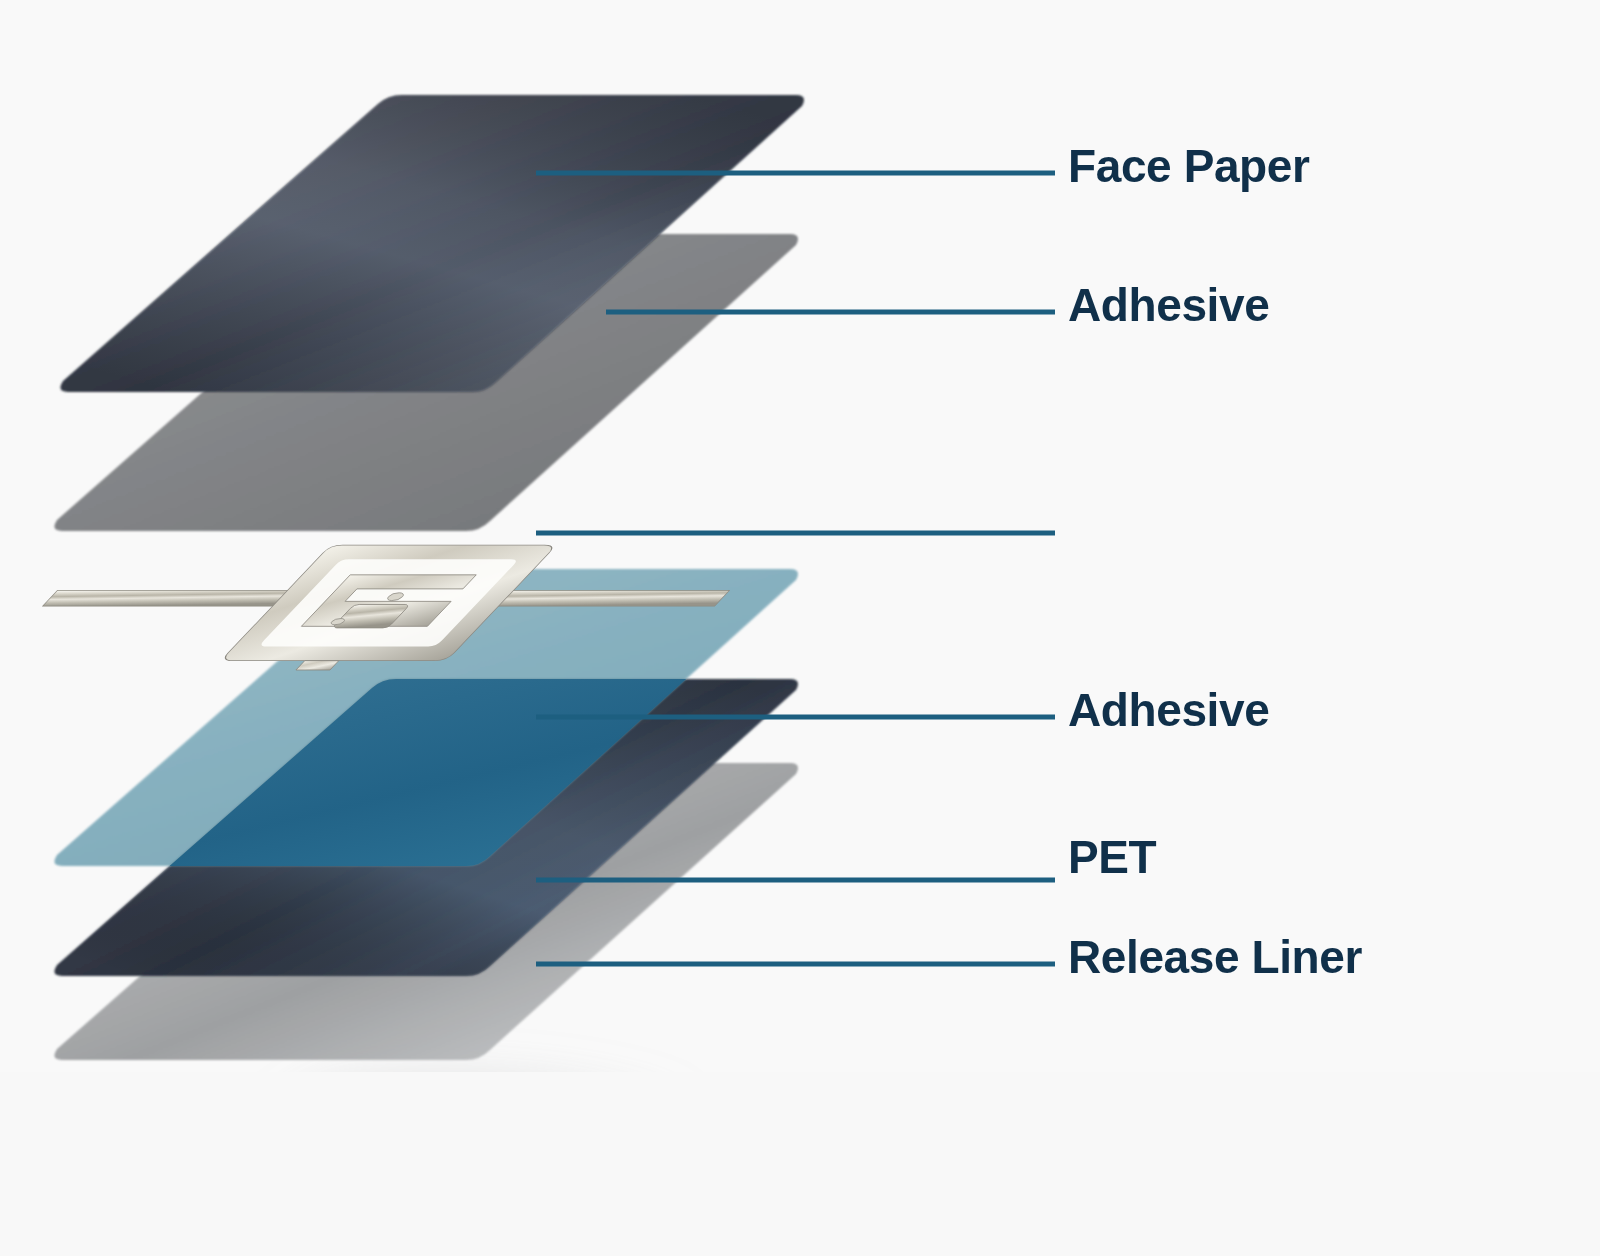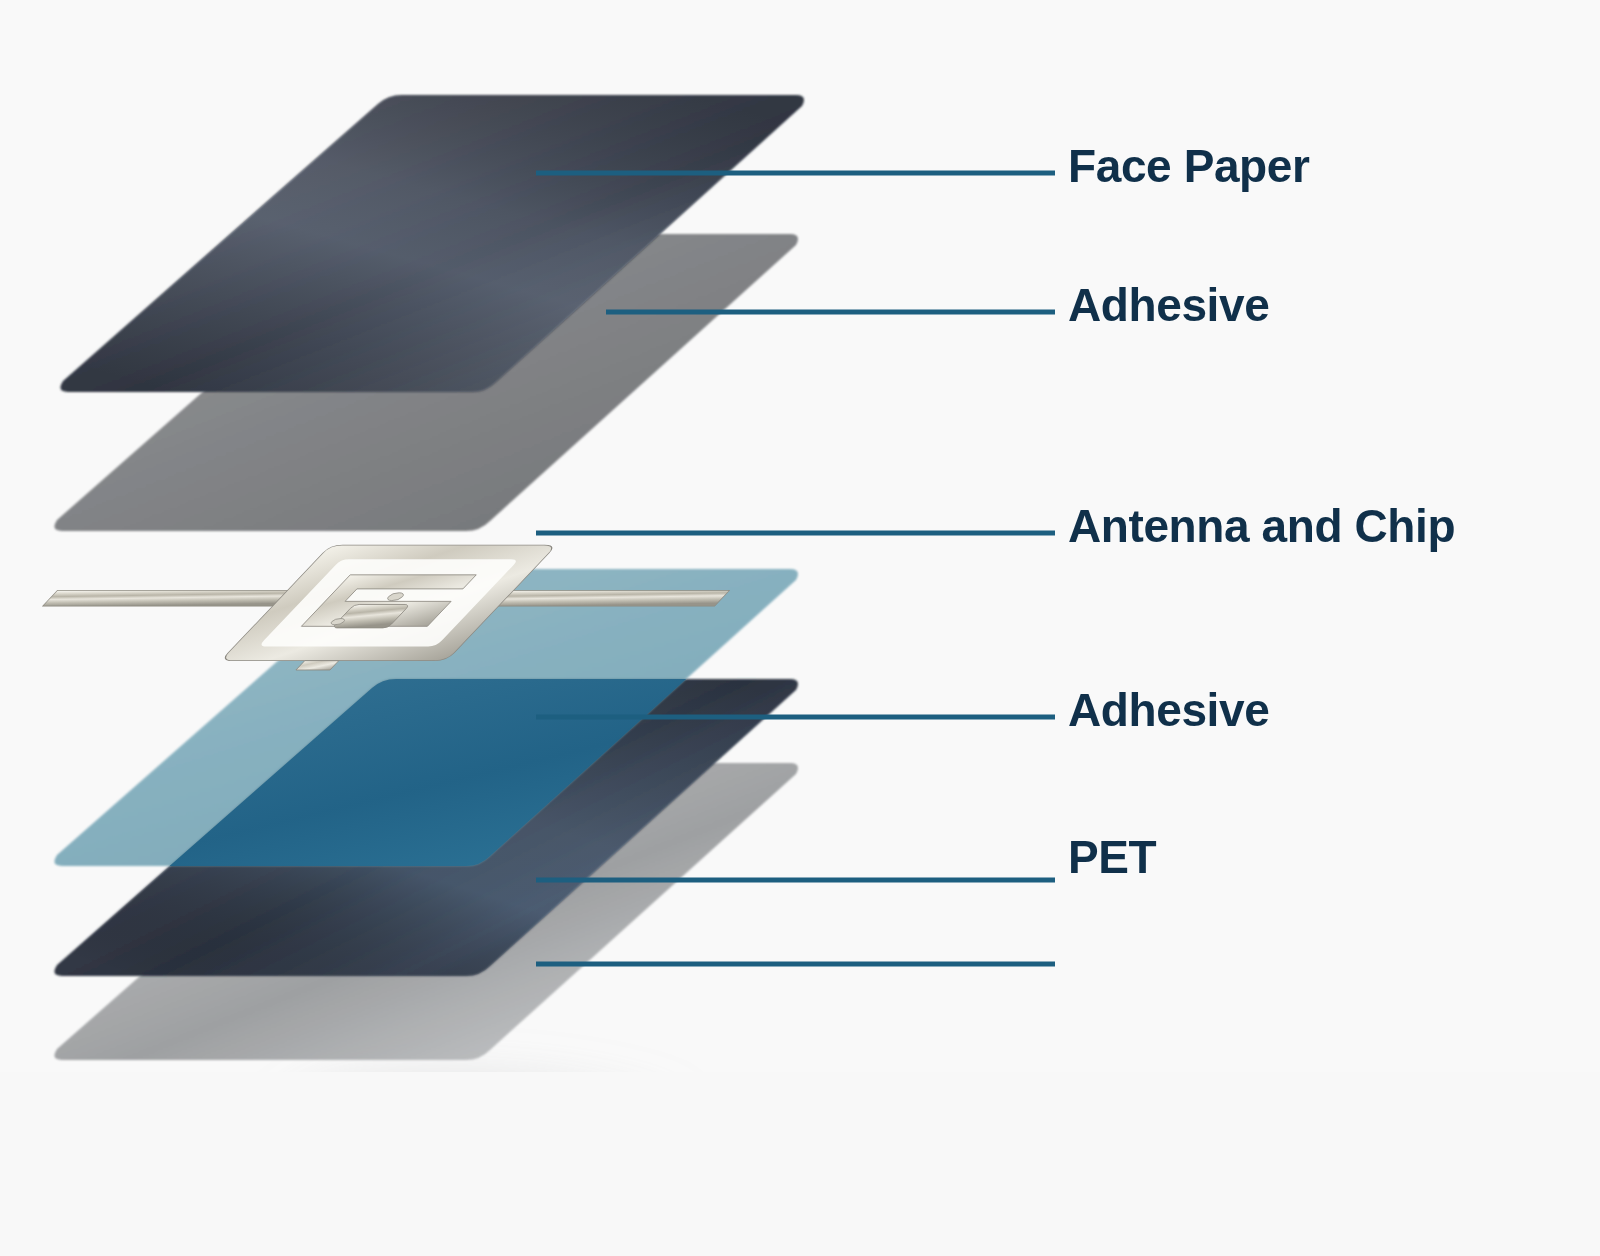--- a/index.html
+++ b/index.html
@@ -242,27 +242,27 @@
   <div id="labels">
 
     <div class="label-row" style="top:143px;">
       <span class="label-text">Face Paper</span>
     </div>
 
     <div class="label-row" style="top:282px;">
       <span class="label-text">Adhesive</span>
     </div>
 
-    <div class="label-row" style="top:503px;">
-      <span class="label-text">Antenna and Chip</span>
-    </div>
 
     <div class="label-row" style="top:687px;">
       <span class="label-text">Adhesive</span>
     </div>
 
     <div class="label-row" style="top:834px;text-align:center;">
       <span class="label-text">PET</span>
     </div>
 
+    <div class="label-row" style="top:934px;">
+      <span class="label-text">Release Liner</span>
+    </div>
 
   </div>
 </div>
 
 </body></html>

